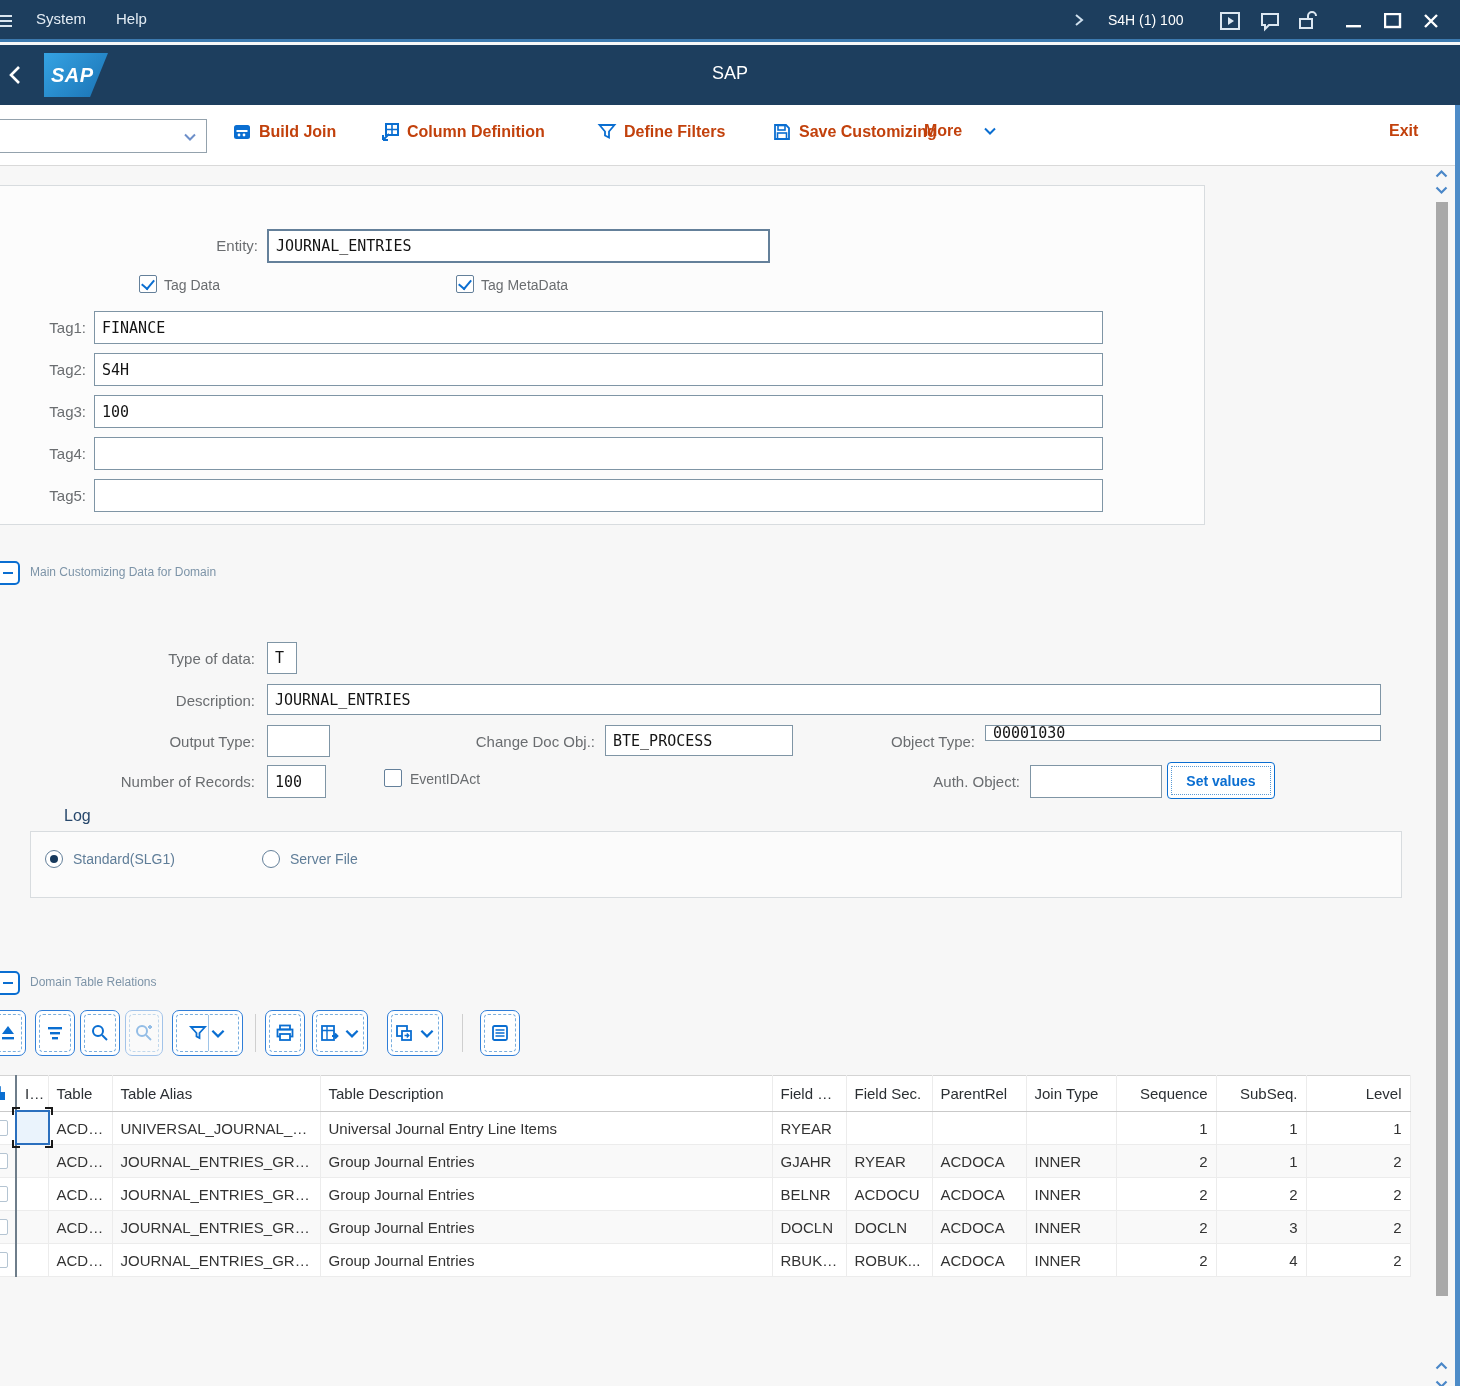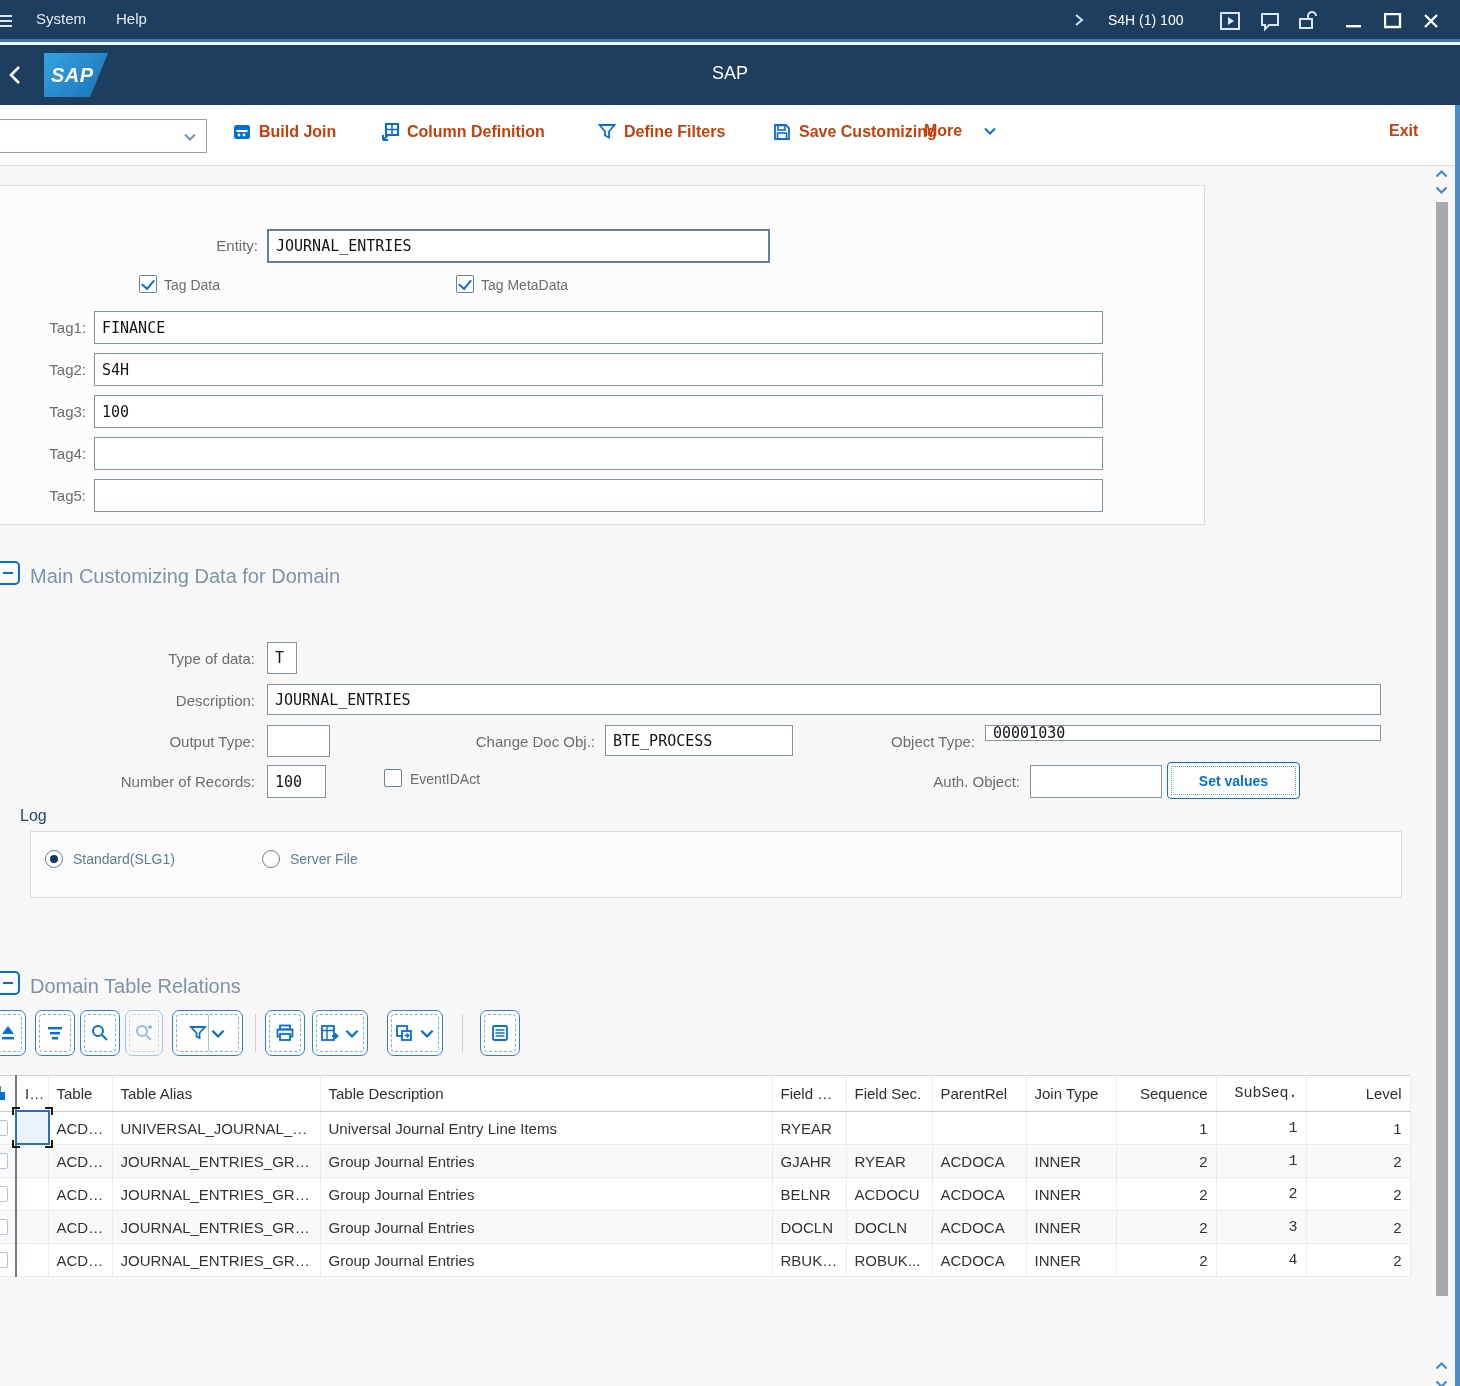--- a/index.html
+++ b/index.html
@@ -56,24 +56,24 @@
   .radio { position:absolute; width:18px; height:18px; border-radius:50%;
     background:#fff; border:1px solid #64809a; }
   .radio.sel::after { content:""; position:absolute; left:4px; top:4px; width:8px; height:8px;
     border-radius:50%; background:#17395c; }
   .radlbl { position:absolute; color:#5f7d98; font-size:14px; line-height:20px; }
 
   .secicon { position:absolute; width:24px; height:24px; border:2px solid #0a6ed1;
     border-radius:5px; background:#fff; }
   .secicon::after { content:""; position:absolute; left:5px; top:9px; width:10px; height:2px;
     background:#0a6ed1; }
-  .sectitle { position:absolute; color:#7d94a8; font-size:20px; }
-  .logtitle { position:absolute; color:#28486c; font-size:16px; }
-
-  .setvalbtn { position:absolute; left:1167px; top:762px; width:133px; height:37px;
+  .sectitle { position:absolute; color:#7d94a8; font-size:12px; }
+  .logtitle { position:absolute; color:#28486c; font-size:16px;margin-left:44px; }
+
+  .setvalbtn { position:absolute; left:1167px; top:762px; width:108px; height:37px;
     background:#fff; border:1px solid #0a6ed1; border-radius:4px; color:#0a6ed1;
     font-size:14px; font-weight:600; font-family:"Liberation Sans",sans-serif;
     outline:1px dotted #5b9bd5; outline-offset:-5px; cursor:pointer; }
 
   
   .gbtn { position:absolute; top:1010px; height:46px; background:#fff;
     border:1px solid #2f7ed8; border-radius:7px; color:#0a6ed1;
     display:flex; align-items:center; justify-content:center; cursor:pointer; }
   .gbtn::after { content:""; position:absolute; inset:3px; border:1px dashed #79aede;
     border-radius:4px; pointer-events:none; }
@@ -89,21 +89,21 @@
   .gc { display:table-cell; height:33px; vertical-align:middle; padding:0 8px;
     font-size:15px; color:#333; border-right:1px solid #ececec;
     border-bottom:1px solid #ececec; white-space:nowrap; overflow:hidden;
     text-overflow:ellipsis; background:#fff; }
   .g-head .gc { height:36px; color:#2b2f33; border-bottom:1px solid #c9c9c9; background:#fff; }
   .g-row:nth-child(odd):not(.g-head) .gc { background:#f9f9f9; }
   .gc.num { text-align:right; }
   .c0 { width:26px; border-right:2px solid #6e7d8a; padding:0; }
   .c1 { width:32px; } .c2 { width:64px; } .c3 { width:208px; } .c4 { width:452px; }
   .c5 { width:74px; } .c6 { width:86px; } .c7 { width:94px;margin-left:25px; } .c8 { width:90px; }
-  .c9 { width:100px; } .c10 { width:90px;font-family:Liberation Mono, monospace; } .c11 { width:104px; }
+  .c9 { width:100px; } .c10 { width:90px; } .c11 { width:104px; }
   .cb2 { display:block; width:16px; height:16px; margin-left:2px; background:#fff;
     border:1px solid #b4c4d2; border-radius:2px; }
 
   .cellsel { position:absolute; left:15px; top:1110px; width:35px; height:35px;
     background:#eaf3fc; border:2px solid #2a6fbe; }
   .cellsel i { position:absolute; width:8px; height:8px; border:2px solid #1a1a1a; }
   .cellsel .tl { left:-5px; top:-5px; border-right:none; border-bottom:none; }
   .cellsel .tr { right:-5px; top:-5px; border-left:none; border-bottom:none; }
   .cellsel .bl { left:-5px; bottom:-5px; border-right:none; border-top:none; }
   .cellsel .br { right:-5px; bottom:-5px; border-left:none; border-top:none; }

